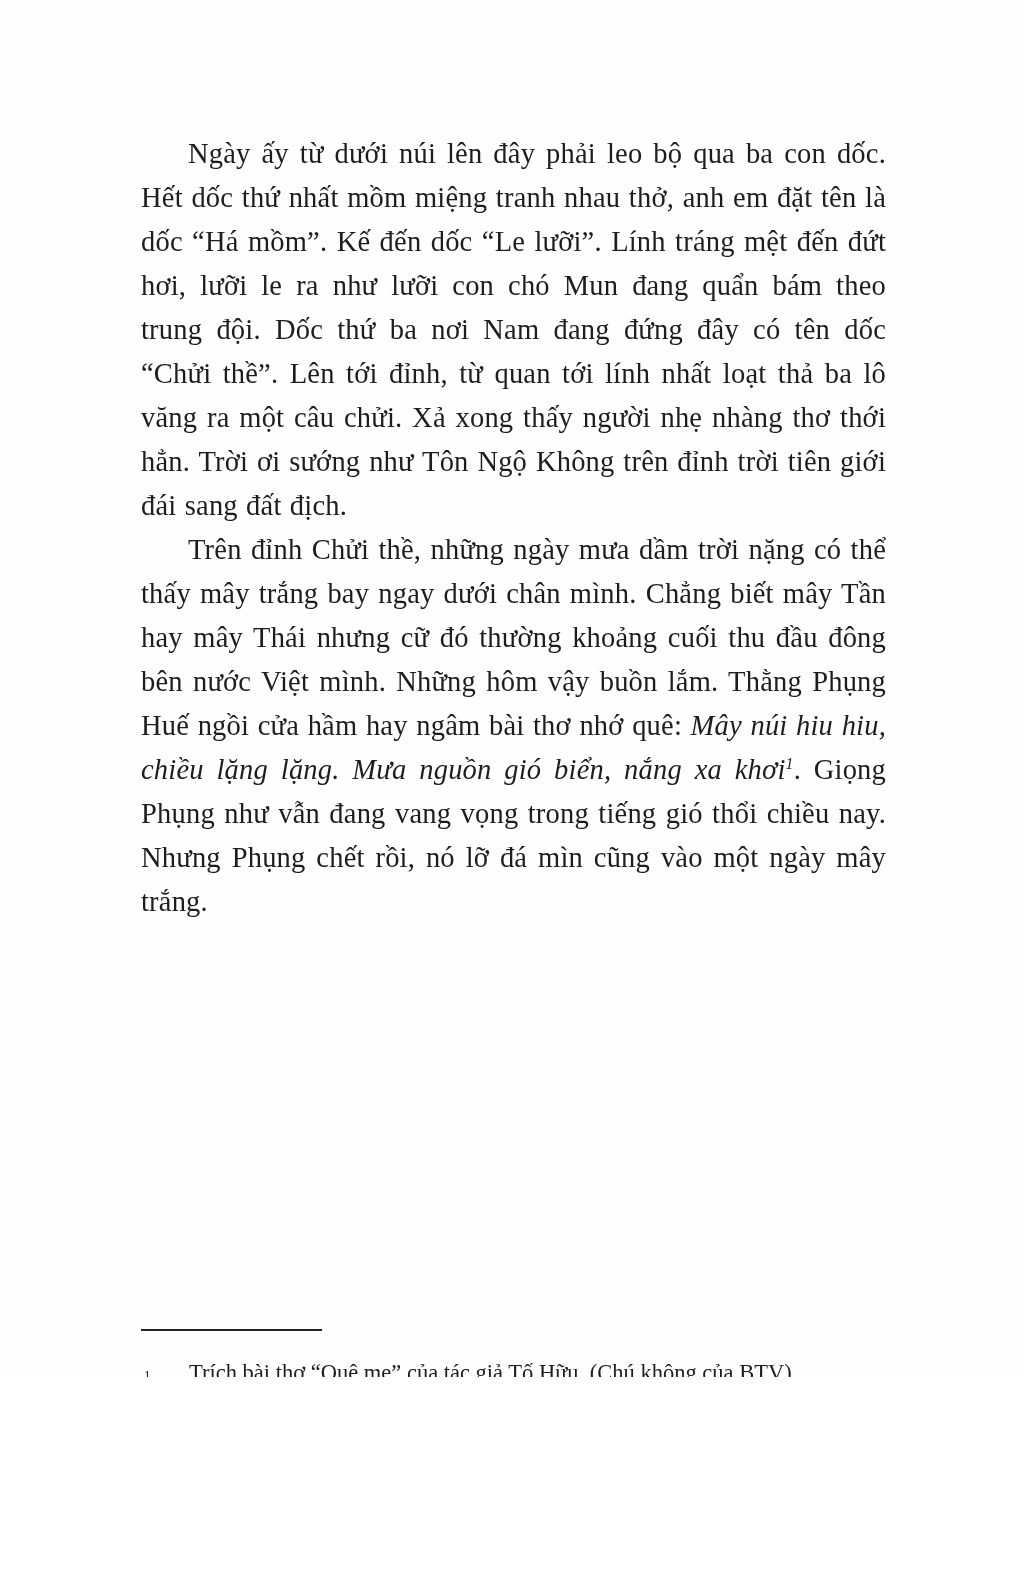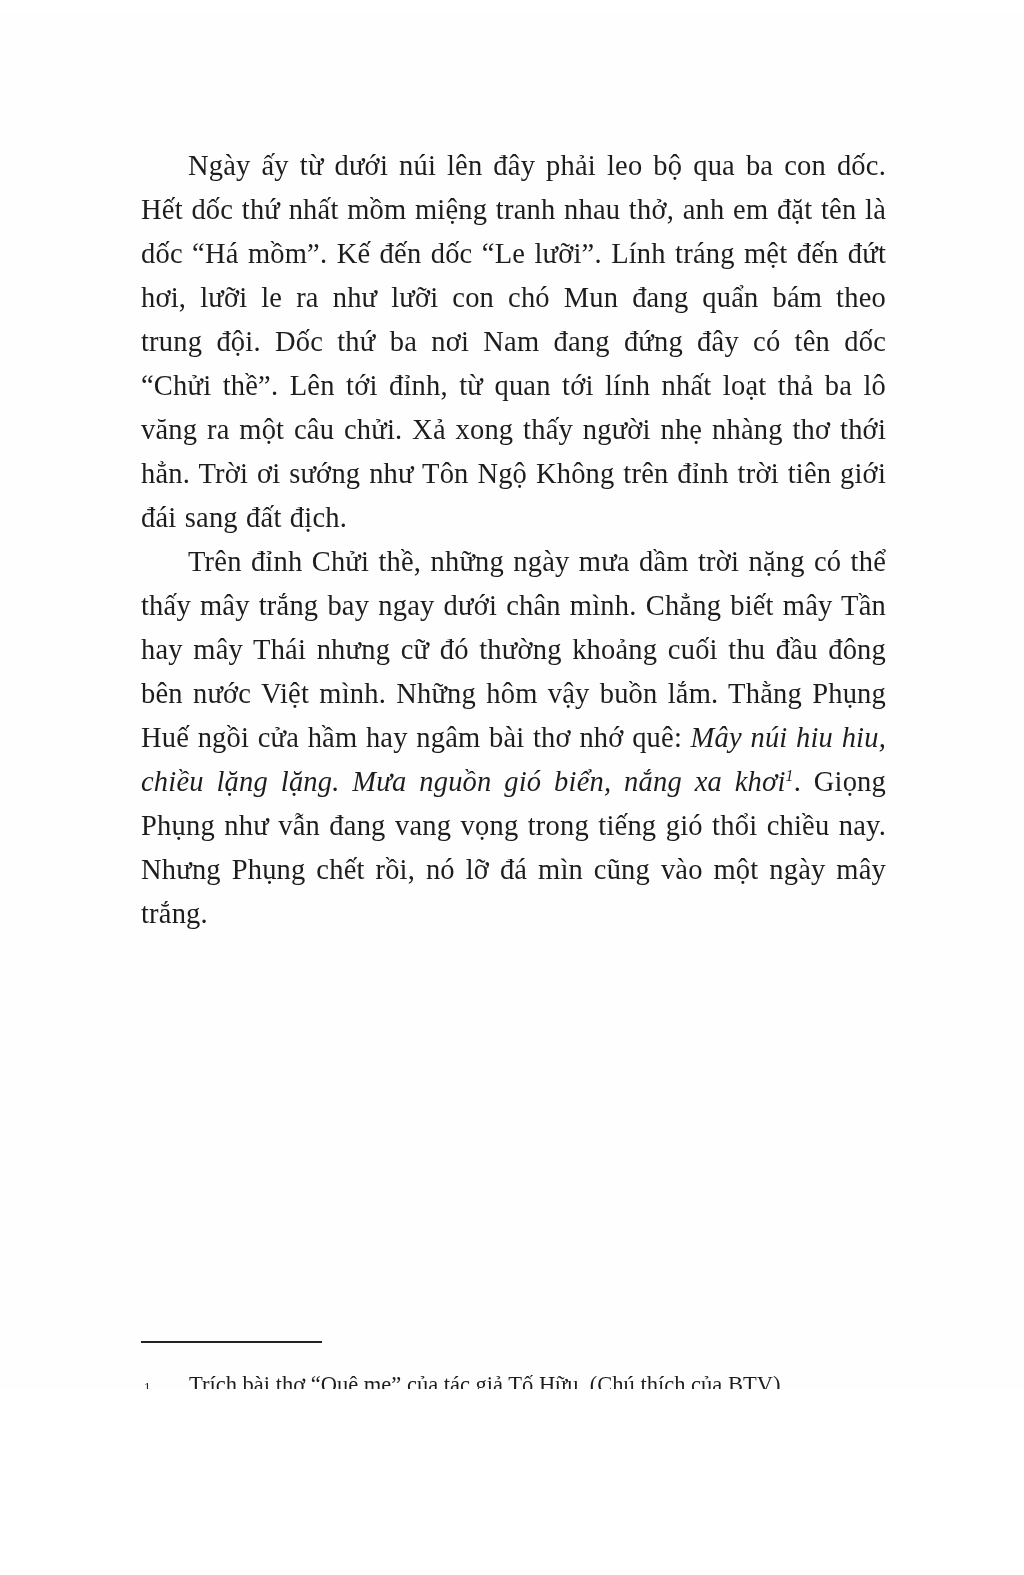--- a/index.html
+++ b/index.html
@@ -3,21 +3,21 @@
 <meta charset="utf-8">
 <style>
   * { box-sizing: border-box; }
   html, body { margin: 0; padding: 0; }
   body { background: #ffffff; }
 
   .page {
     position: relative;
     width: 1024px;
     height: 1377px;
-    margin: 12px auto;
+    margin: 0 auto;
     background: #fefefe;
     color: #1d1d1d;
     font-family: "Liberation Serif", "DejaVu Serif", serif;
     overflow: hidden;
   }
 
   .content {
     position: absolute;
     left: 141px;
     top: 132px;
@@ -91,18 +91,18 @@
     <p class="para">Ngày ấy từ dưới núi lên đây phải leo bộ qua ba con dốc. Hết dốc thứ nhất mồm miệng tranh nhau thở, anh em đặt tên là dốc “Há mồm”. Kế đến dốc “Le lưỡi”. Lính tráng mệt đến đứt hơi, lưỡi le ra như lưỡi con chó Mun đang quẩn bám theo trung đội. Dốc thứ ba nơi Nam đang đứng đây có tên dốc “Chửi thề”. Lên tới đỉnh, từ quan tới lính nhất loạt thả ba lô văng ra một câu chửi. Xả xong thấy người nhẹ nhàng thơ thới hẳn. Trời ơi sướng như Tôn Ngộ Không trên đỉnh trời tiên giới đái sang đất địch.</p>
 
     <p class="para"><span>Trên đỉnh Chửi thề, những ngày mưa dầm trời nặng có thể thấy mây trắng bay ngay dưới chân mình. Chẳng biết mây Tần hay mây Thái nhưng cữ đó thường khoảng cuối thu đầu đông bên nước Việt mình. Những hôm vậy buồn lắm. Thằng Phụng Huế ngồi cửa hầm hay ngâm bài thơ nhớ quê: </span><em class="poem">Mây núi hiu hiu, chiều lặng lặng. Mưa nguồn gió biển, nắng xa khơi</em><sup class="fnref">1</sup><span>. Giọng Phụng như vẫn đang vang vọng trong tiếng gió thổi chiều nay. Nhưng Phụng chết rồi, nó lỡ đá mìn cũng vào một ngày mây trắng.</span></p>
 
   </main>
 
   <div class="footnote-rule"></div>
 
   <div class="footnote">
     <span class="fn-marker">1</span>
-    <span class="fn-text">Trích bài thơ “Quê mẹ” của tác giả Tố Hữu. (Chú thích của BTV)</span>
+    <span class="fn-text">Trích bài thơ “Quê mẹ” của tác giả Tố Hữu. (Chú không của BTV)</span>
   </div>
 
   <div class="page-number">52</div>
 
 </div>
 
 </body></html>

